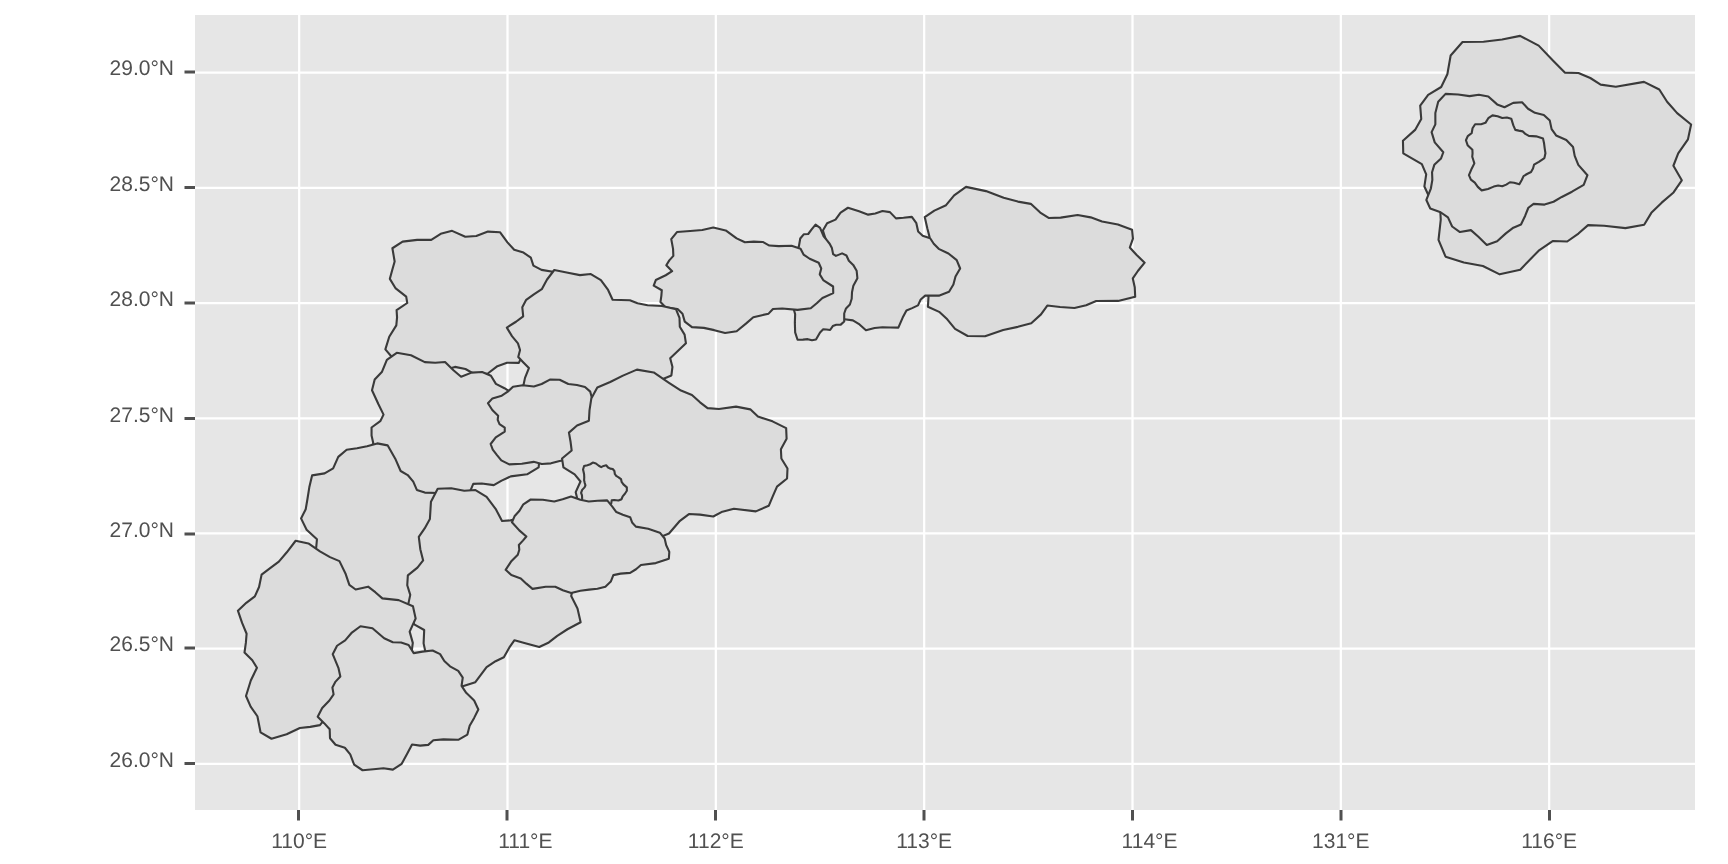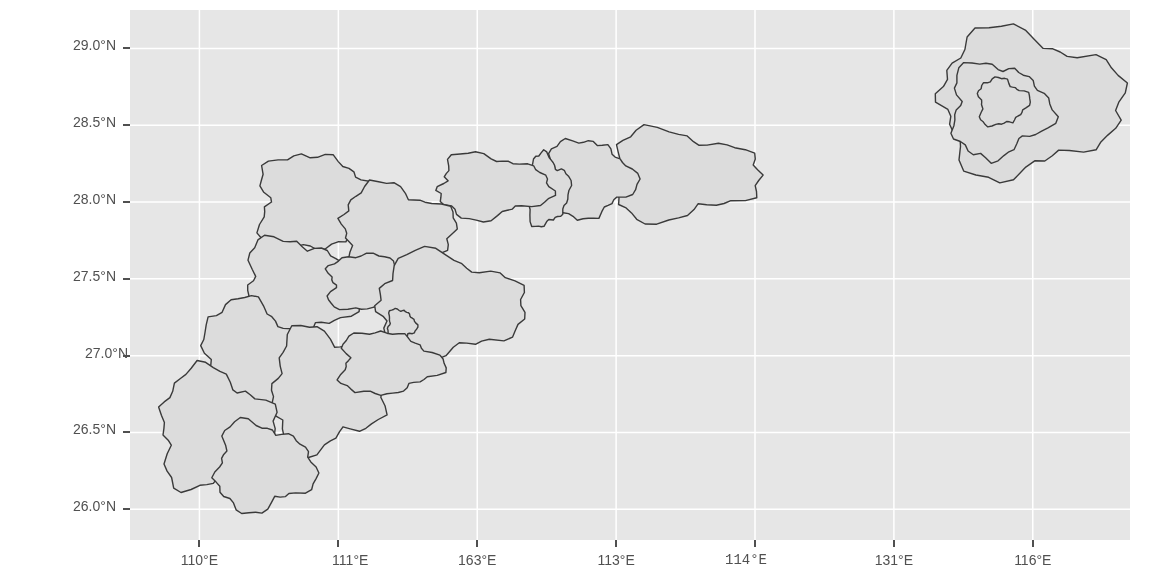--- a/index.html
+++ b/index.html
@@ -43,42 +43,42 @@
 </head>
 <body>
 
 <div class="plot-wrap">
 
   <div id="y-axis">
       <div class="tick-label y" style="left: 0px; width: 116px; top: 498.275px; text-align: right;">26.0°N</div>
       <div class="tick-mark" style="left: 123px; top: 508.275px; width: 7px; height: 2px;"></div>
       <div class="tick-label y" style="left: 0px; width: 116px; top: 421.464px;">26.5°N</div>
       <div class="tick-mark" style="left: 123px; top: 431.464px; width: 7px; height: 2px;"></div>
-      <div class="tick-label y" style="left: 0px; width: 116px; top: 344.652px; padding-left: 12px;">27.0°N</div>
+      <div class="tick-label y" style="left: 0px; width: 116px; top: 344.652px;">27.0°N</div>
       <div class="tick-mark" style="left: 123px; top: 354.652px; width: 7px; height: 2px;"></div>
       <div class="tick-label y" style="left: 0px; width: 116px; top: 267.841px;">27.5°N</div>
       <div class="tick-mark" style="left: 123px; top: 277.841px; width: 7px; height: 2px;"></div>
       <div class="tick-label y" style="left: 0px; width: 116px; top: 191.029px;">28.0°N</div>
       <div class="tick-mark" style="left: 123px; top: 201.029px; width: 7px; height: 2px;"></div>
       <div class="tick-label y" style="left: 0px; width: 116px; top: 114.217px;">28.5°N</div>
       <div class="tick-mark" style="left: 123px; top: 124.217px; width: 7px; height: 2px;"></div>
       <div class="tick-label y" style="left: 0px; width: 116px; top: 37.4058px;">29.0°N</div>
       <div class="tick-mark" style="left: 123px; top: 47.4058px; width: 7px; height: 2px;"></div>
     </div>
 
   <div id="x-axis">
       <div class="tick-label" style="top: 552px; left: 169.444px; width: 60px; text-align: center;">110°E</div>
       <div class="tick-mark" style="left: 198.444px; top: 540px; width: 2px; height: 7px;"></div>
       <div class="tick-label" style="top: 552px; left: 308.333px; width: 60px; text-align: right;">111°E</div>
       <div class="tick-mark" style="left: 337.333px; top: 540px; width: 2px; height: 7px;"></div>
-      <div class="tick-label" style="top: 552px; left: 447.222px; width: 60px; text-align: center;">163°E</div>
+      <div class="tick-label" style="top: 552px; left: 447.222px; width: 60px; text-align: center;">112°E</div>
       <div class="tick-mark" style="left: 476.222px; top: 540px; width: 2px; height: 7px;"></div>
       <div class="tick-label" style="top: 552px; left: 586.111px; width: 60px; text-align: center;">113°E</div>
       <div class="tick-mark" style="left: 615.111px; top: 540px; width: 2px; height: 7px;"></div>
-      <div class="tick-label" style="top: 552px; left: 725px; width: 60px; text-align: left; font-family: Liberation Mono, monospace;">114°E</div>
+      <div class="tick-label" style="top: 552px; left: 725px; width: 60px; text-align: right;">114°E</div>
       <div class="tick-mark" style="left: 754px; top: 540px; width: 2px; height: 7px;"></div>
       <div class="tick-label" style="top: 552px; left: 863.889px; width: 60px; text-align: center;">131°E</div>
       <div class="tick-mark" style="left: 892.889px; top: 540px; width: 2px; height: 7px;"></div>
       <div class="tick-label" style="top: 552px; left: 1002.78px; width: 60px; text-align: center;">116°E</div>
       <div class="tick-mark" style="left: 1031.78px; top: 540px; width: 2px; height: 7px;"></div>
     </div>
 
   <div class="panel" id="panel" style="left: 130px; top: 10px; width: 1000px; height: 530px;">
     <svg id="panel-svg" width="1000" height="530" viewBox="0 0 1000 530">
         <line x1="69.44444444444441" y1="0" x2="69.44444444444441" y2="530" class="grid-line-v"></line>

